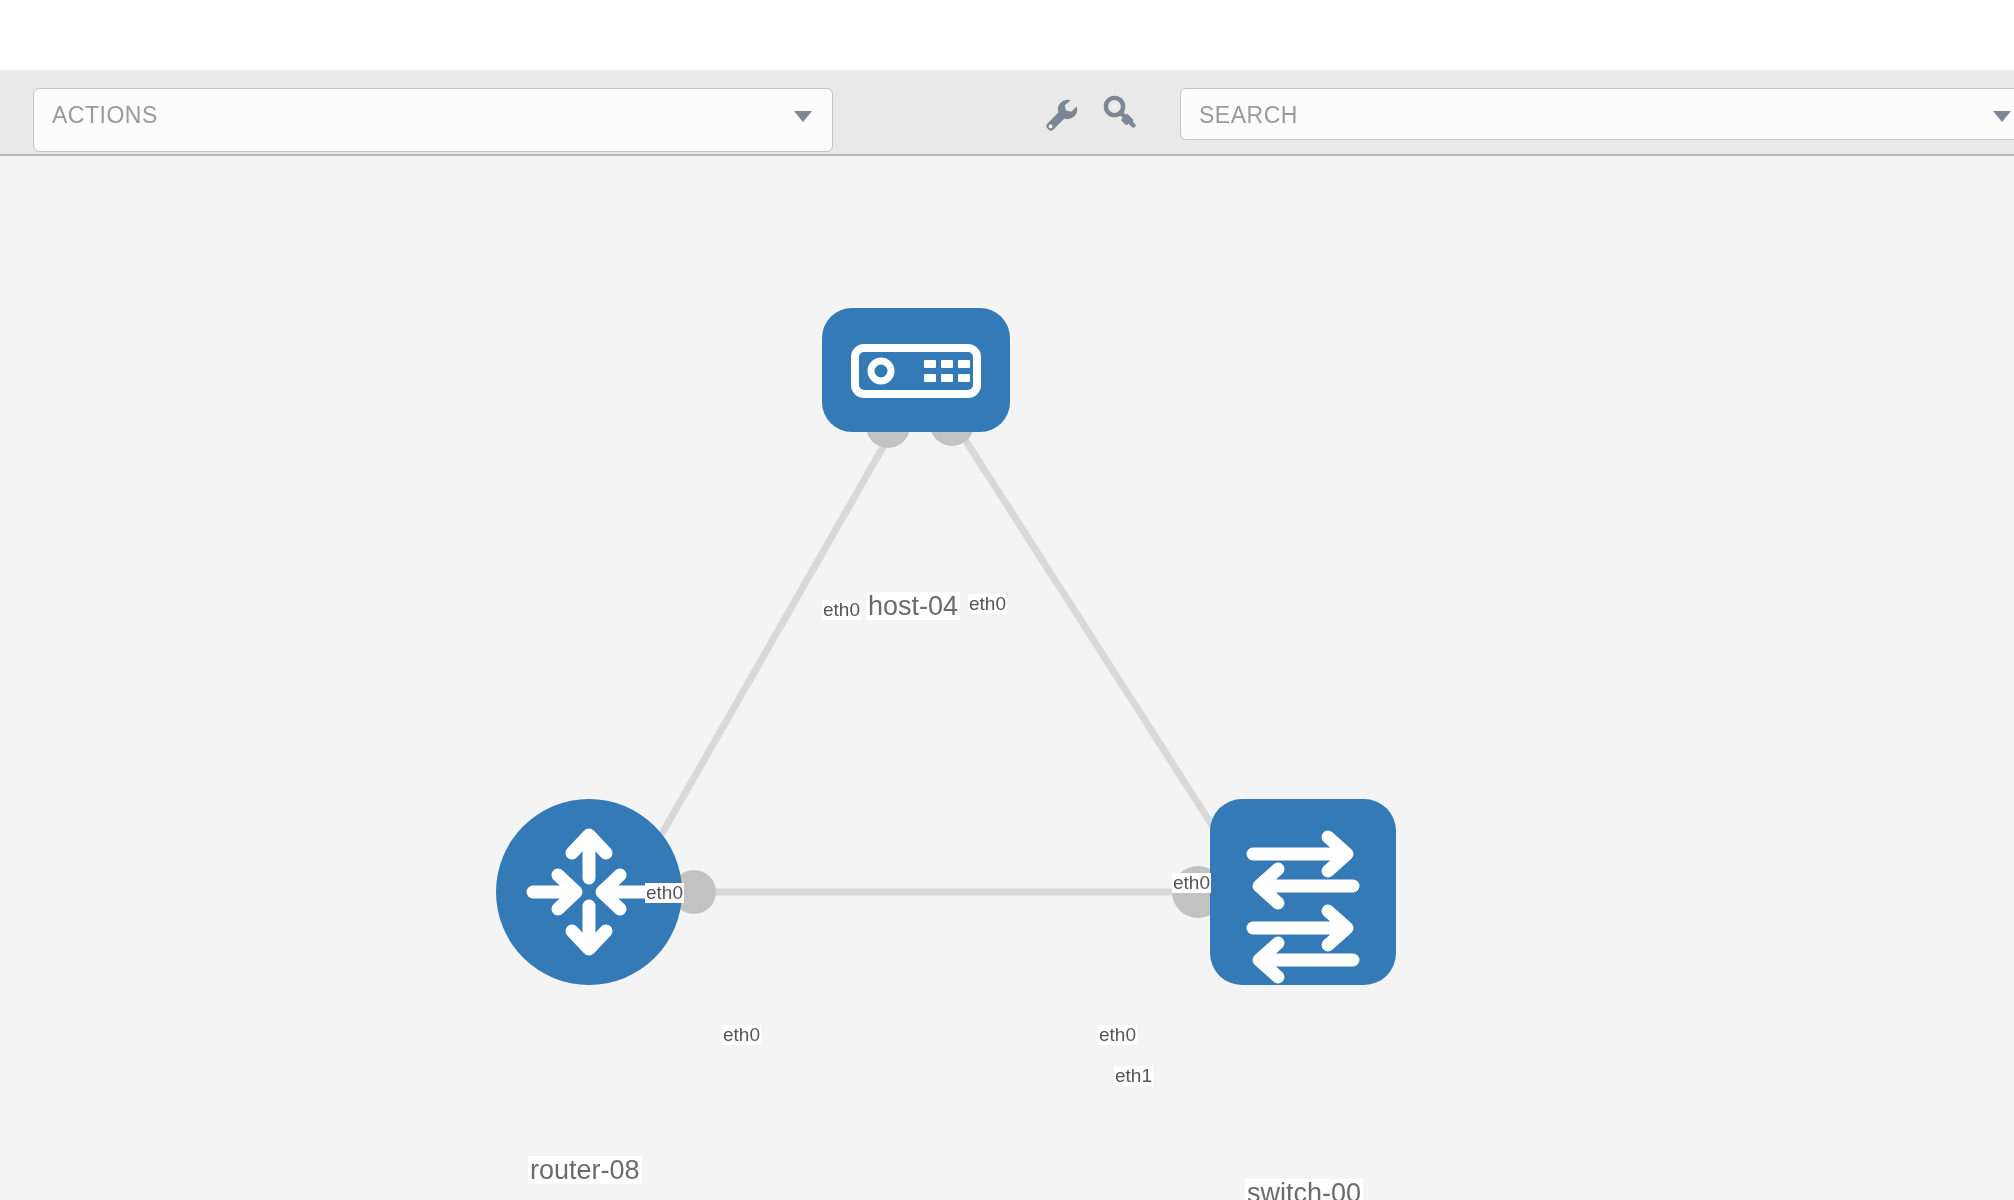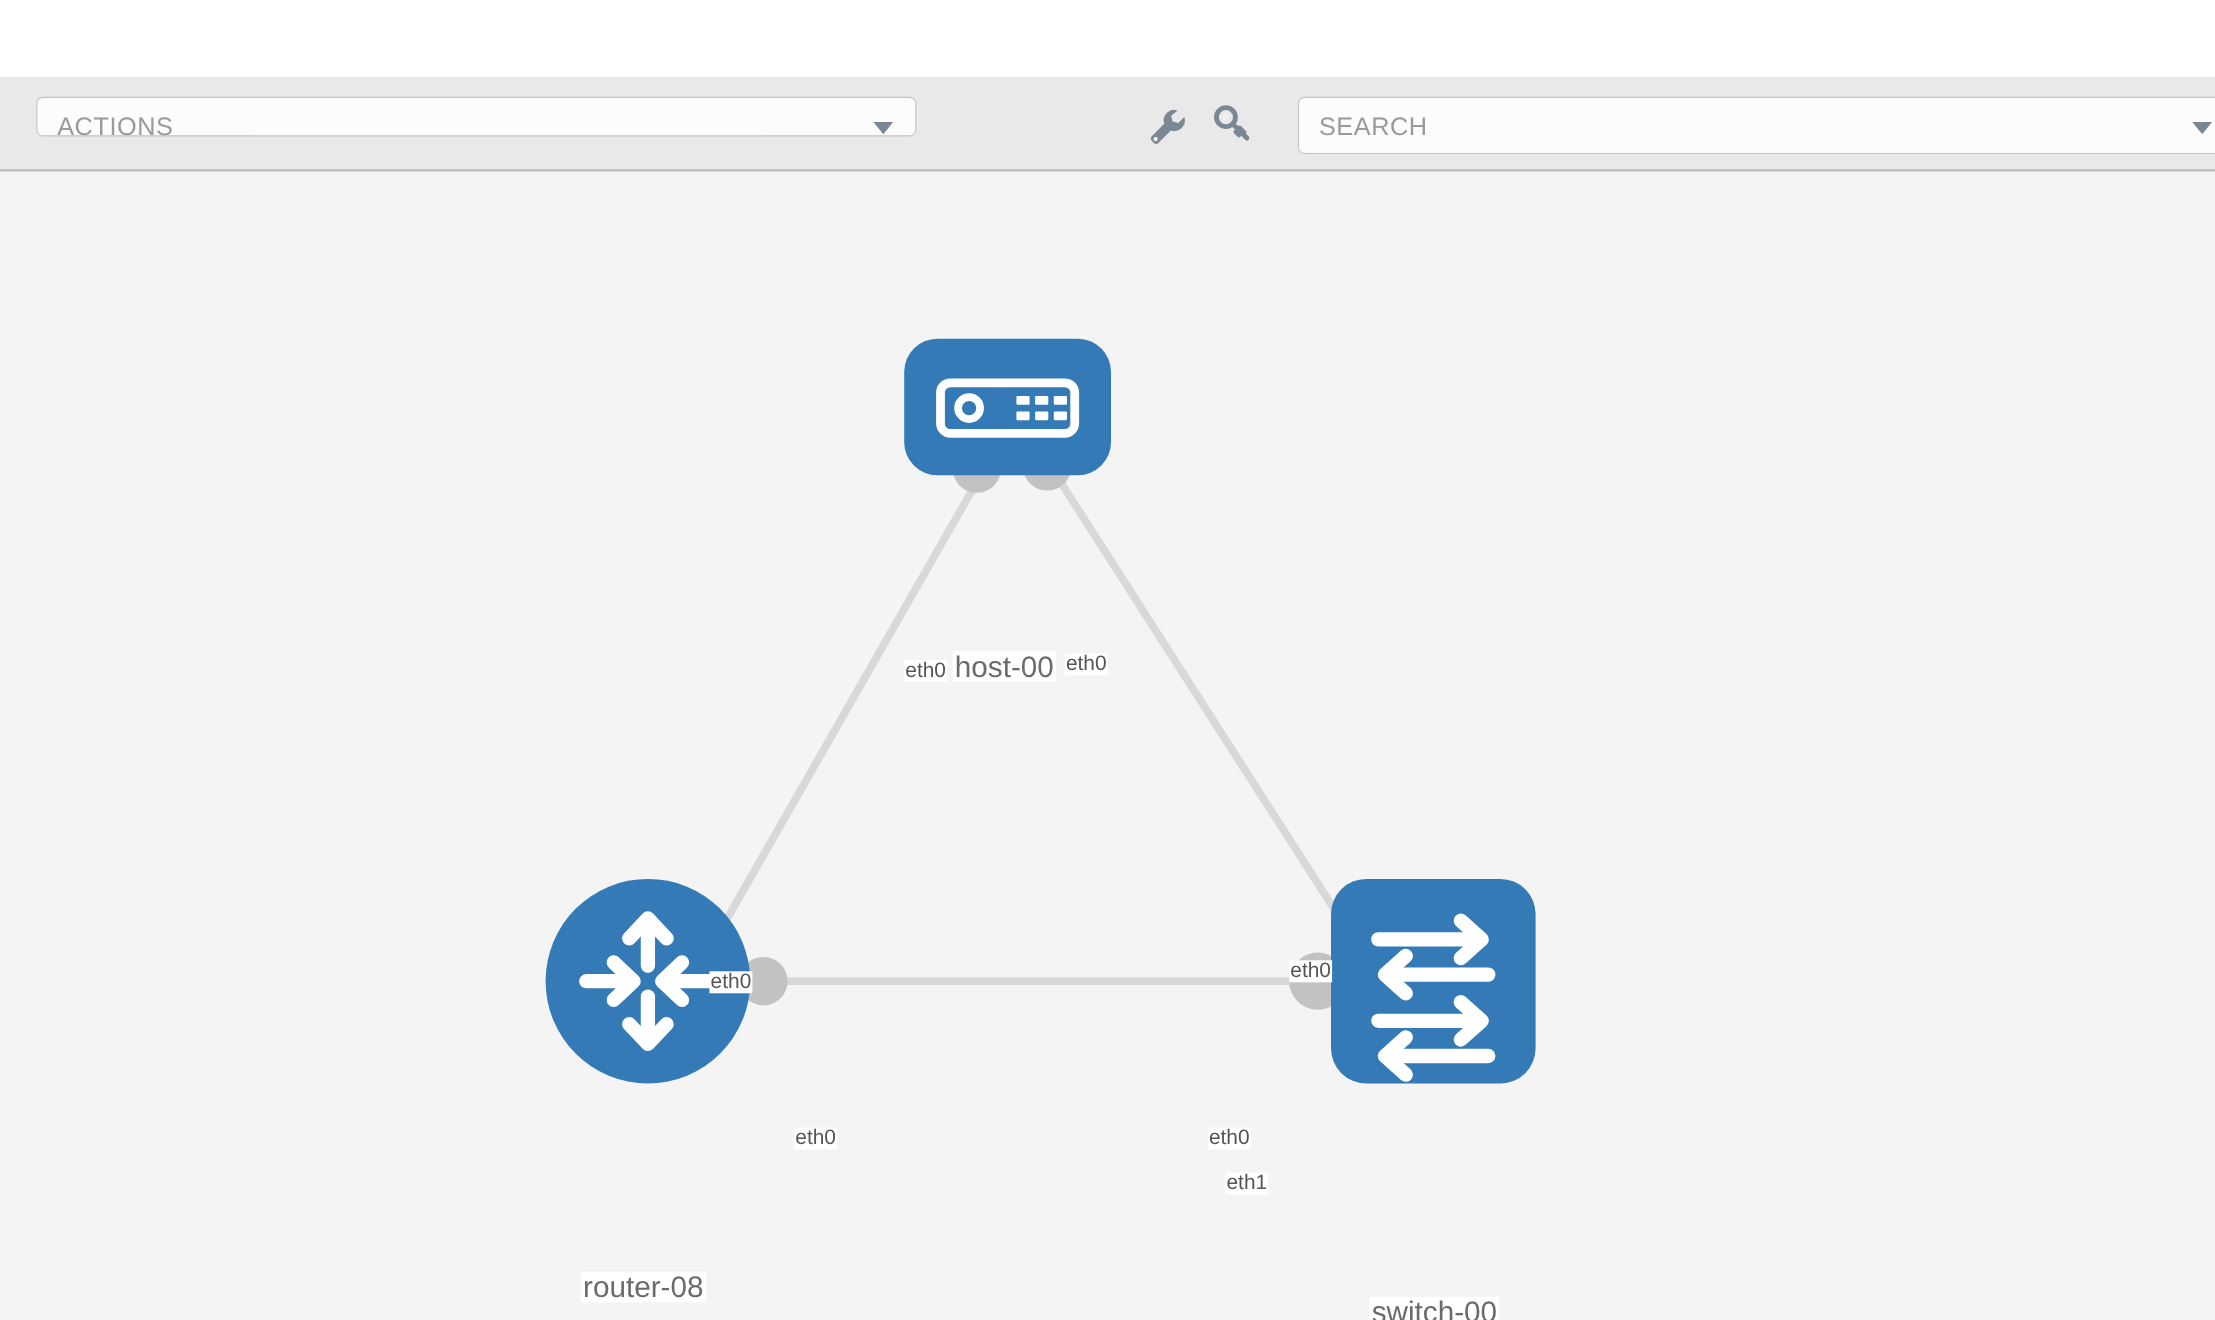--- a/index.html
+++ b/index.html
@@ -50,21 +50,21 @@
   .toolbar {
     position: absolute;
     left: 0; top: 70px;
     width: 2014px; height: 86px;
     background: #e9e9e9;
     border-bottom: 2px solid #b8b8b8;
   }
   .actions-select {
     position: absolute;
     left: 33px; top: 18px;
-    width: 800px; height: 36px;
+    width: 800px; height: 64px;
     background: #fcfcfc;
     border: 1px solid #c4c4c4;
     border-radius: 6px;
     cursor: pointer;
   }
   .actions-label {
     position: absolute;
     left: 18px; top: 13px;
     font-size: 23px;
     color: #9a9a9a;
@@ -249,18 +249,18 @@
 
     <div class="iface-label" style="left:822px; top:444px;">eth0</div>
     <div class="iface-label" style="left:968px; top:438px;">eth0</div>
     <div class="iface-label" style="left:645px; top:727px;">eth0</div>
     <div class="iface-label" style="left:1172px; top:717px;">eth0</div>
     <div class="iface-label" style="left:722px; top:869px;">eth0</div>
 
     <div class="iface-label" style="left:1098px; top:869px;">eth0</div>
     <div class="iface-label" style="left:1114px; top:910px;">eth1</div>
 
-    <div class="node-label" style="left:866px; top:436px;">host-00</div>
+    <div class="node-label" style="left:866px; top:436px;">host-04</div>
     <div class="node-label" style="left:528px; top:1000px;">router-08</div>
     <div class="node-label" style="left:1245px; top:1000px;margin-top:23px;">switch-00</div>
 
   </div>
 </div>
 
 </body></html>

